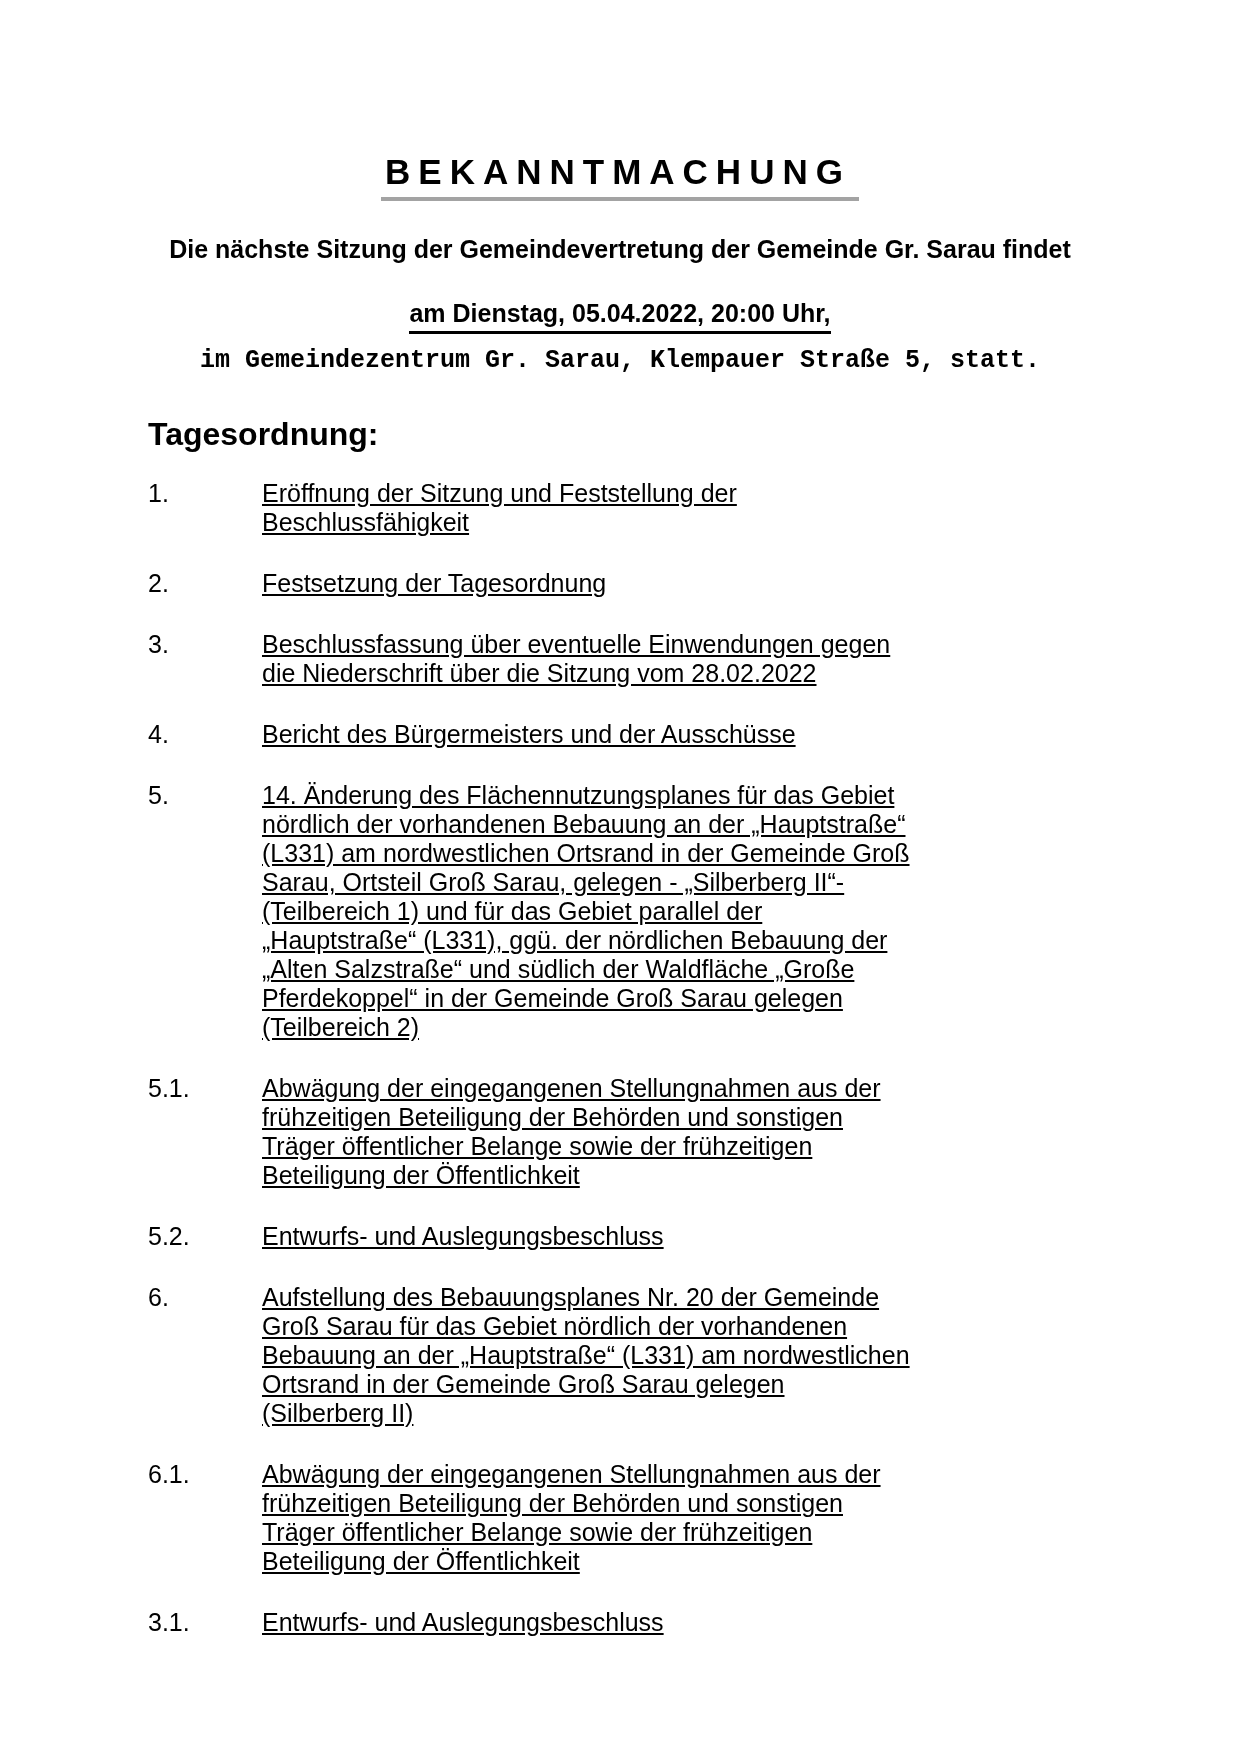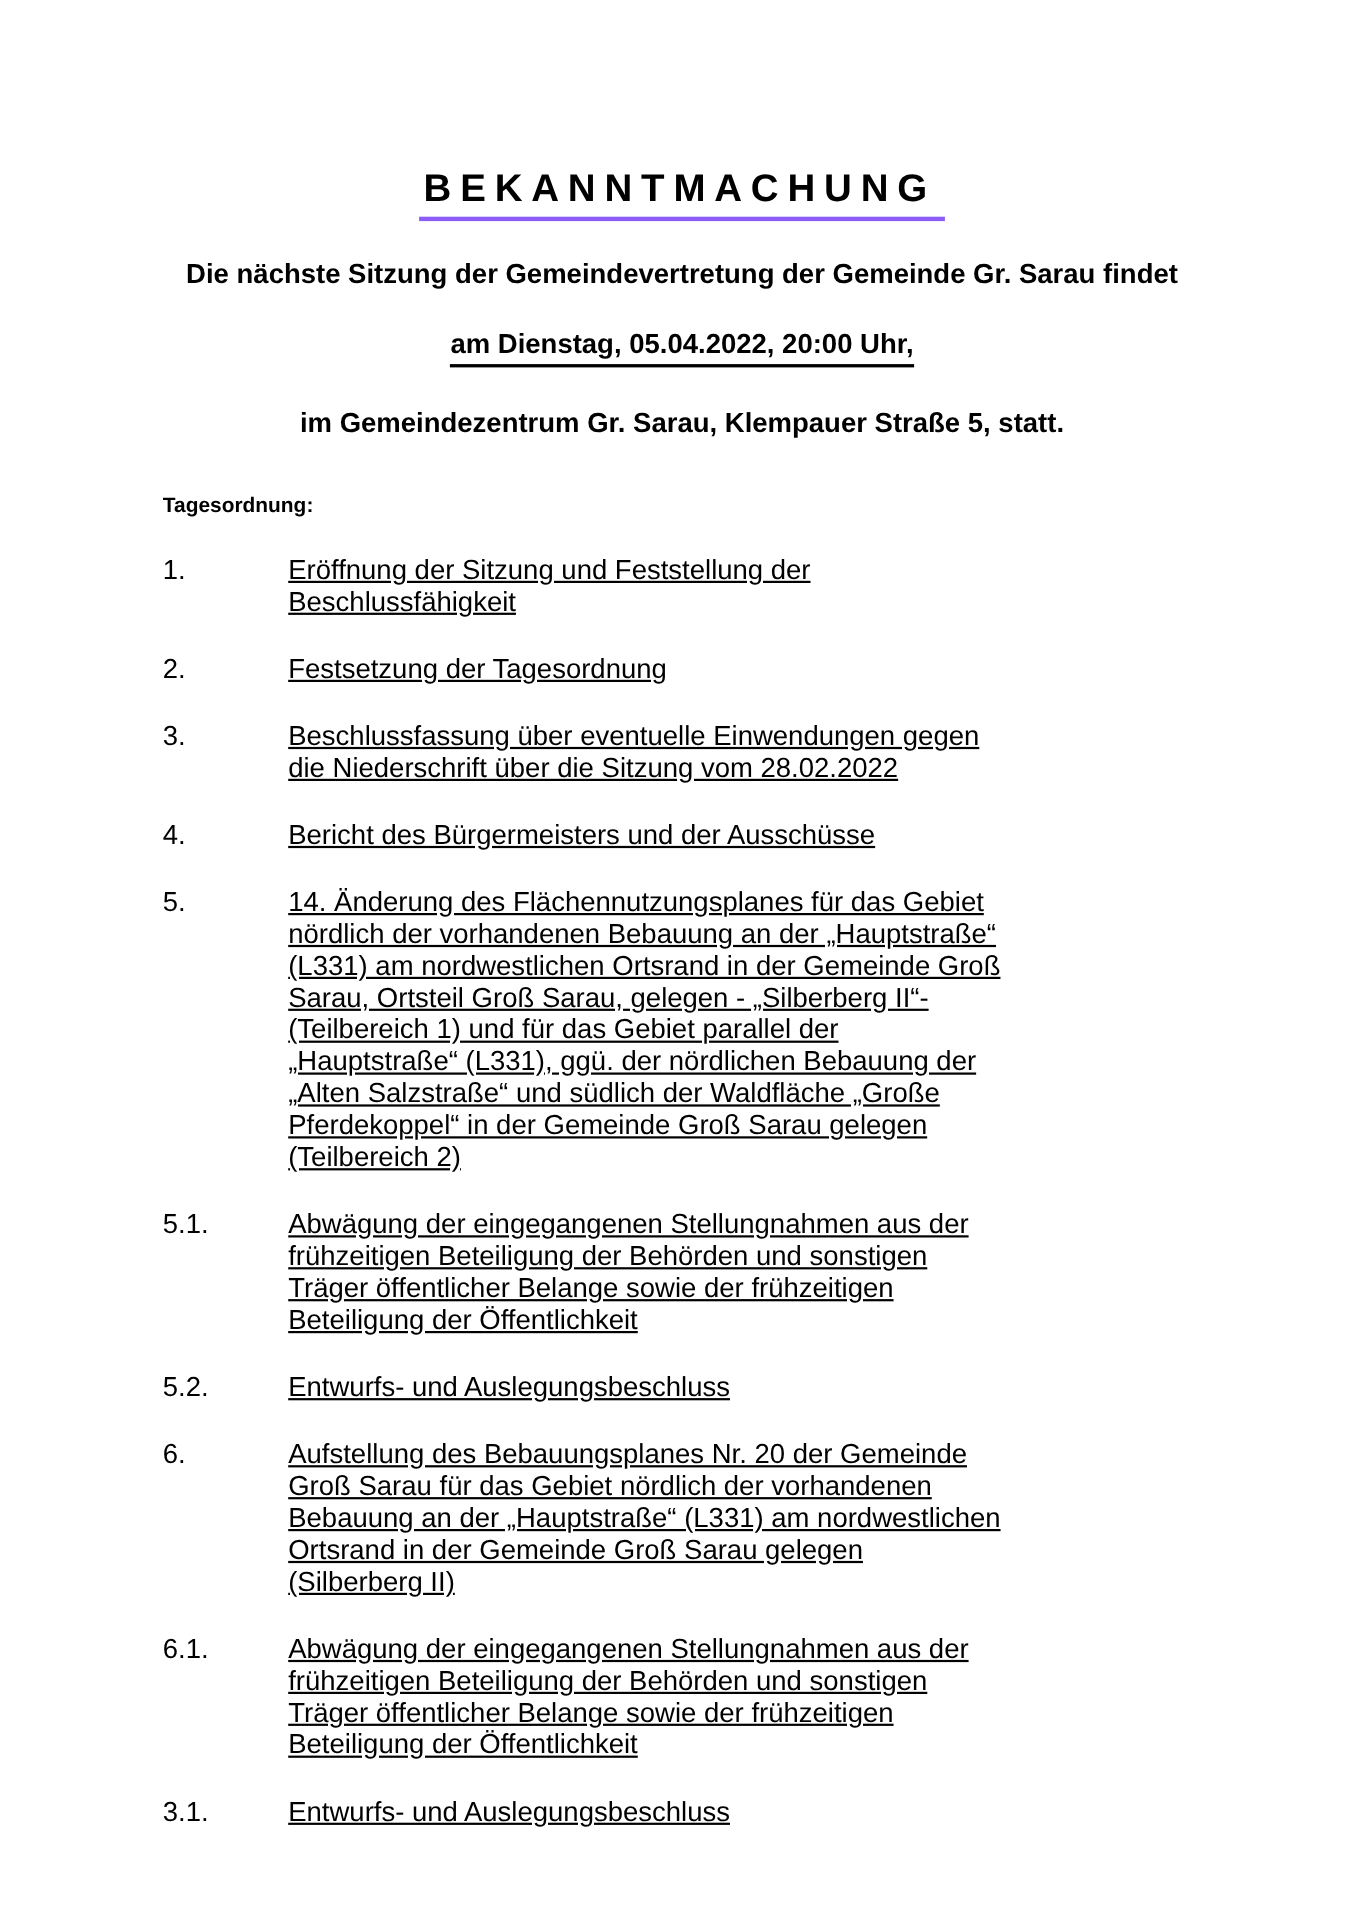--- a/index.html
+++ b/index.html
@@ -20,43 +20,43 @@
   .title-wrap {
     padding-top: 152px;
     text-align: center;
   }
   .doc-title {
     display: inline-block;
     font-size: 35px;
     font-weight: bold;
     letter-spacing: 8px;
     padding: 0 8px 5px 4px;
-    border-bottom: 4px solid #8b5cf6;
+    border-bottom: 4px solid #a3a3a3;
     white-space: nowrap;
   }
   
   .intro {
     text-align: center;
     font-weight: bold;
     font-size: 25px;
     line-height: 29px;
   }
   .intro p { margin: 0; }
   .intro .l1 { margin-top: 34px; }
   .intro .l2 { margin-top: 35px; }
-  .intro .l3 { margin-top: 37px; }
+  .intro .l3 { margin-top: 12px; font-family: Liberation Mono, monospace; }
   .u-line {
     display: inline-block;
     border-bottom: 3px solid #000000;
     padding-bottom: 3px;
   }
   
   .agenda-heading {
     margin: 45px 0 0 148px;
-    font-size: 19px;
+    font-size: 32px;
     font-weight: bold;
     line-height: 29px;
   }
   .agenda {
     margin: 30px 0 0 148px;
     display: grid;
     grid-template-columns: 114px 760px;
     row-gap: 32px;
     font-size: 25px;
     line-height: 29px;

